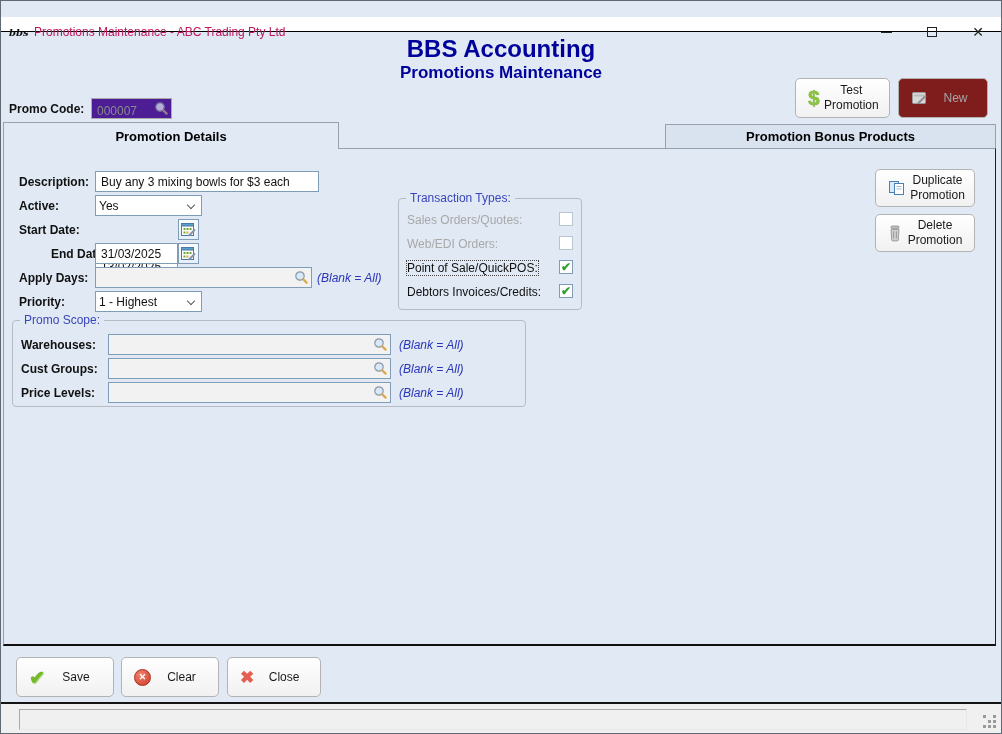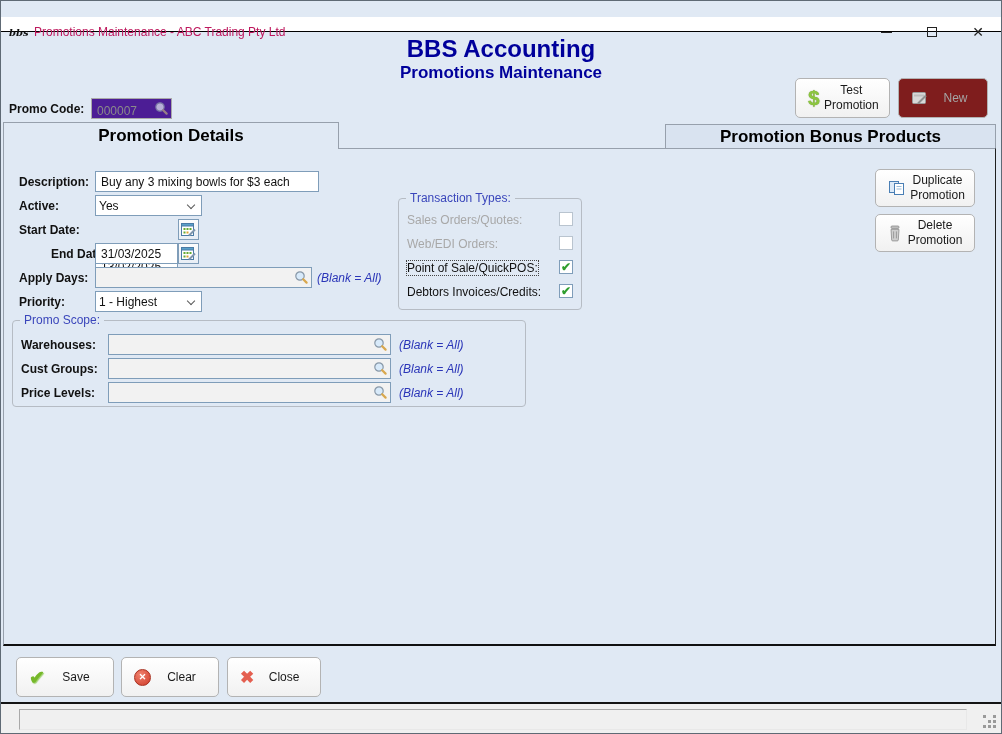--- a/index.html
+++ b/index.html
@@ -36,21 +36,21 @@
   
   .field-label{position:absolute;font-size:12px;font-weight:bold;color:#111;white-space:nowrap;}
   .tb{position:absolute;height:21px;border:1px solid #7f9db9;background:#fff;font-size:12px;display:flex;align-items:center;padding:0 5px;white-space:nowrap;overflow:hidden;}
   .tb.search{background:#f2f2f2;padding-right:22px;}
   .tb.disabled{background:#4c1d95;border-color:#a9a9a9;color:#8a8a8a;align-items:flex-end;}
   .mag{position:absolute;right:2px;top:2px;}
   
   .dd{position:absolute;height:21px;border:1px solid #7f9db9;background:#fff;font-size:12px;display:flex;align-items:center;padding:0 20px 0 3px;}
   .chev{position:absolute;right:7px;top:6px;width:6px;height:6px;border-right:1.5px solid #5a5a5a;border-bottom:1.5px solid #5a5a5a;transform:rotate(45deg);}
   
-  .tab{position:absolute;display:flex;align-items:center;justify-content:center;font-size:17px;font-weight:bold;color:#000;
+  .tab{position:absolute;display:flex;align-items:center;justify-content:center;font-size:13px;font-weight:bold;color:#000;
        background:#d9e3f0;border:1px solid #97a0ac;border-bottom:none;top:123px;height:24px;}
   .tab.active{top:121px;height:27px;background:#e0e9f4;z-index:3;}
   
   .page{position:absolute;left:2px;top:147px;width:993px;height:498px;background:#e0e9f4;
         border-top:1px solid #97a0ac;border-left:1px solid #97a0ac;border-right:1px solid #1f1f1f;border-bottom:2px solid #101010;z-index:2;}
   .hint{position:absolute;font-size:12px;font-style:italic;color:#2a35b8;white-space:nowrap;}
   .cal-btn{position:absolute;width:21px;height:21px;border:1px solid #7f9db9;background:linear-gradient(#fdfdfd,#e8eef5);display:flex;align-items:center;justify-content:center;}
   
   .grp{position:absolute;border:1px solid #b6bcc4;border-radius:4px;}
   .grp-legend{position:absolute;top:-8px;left:7px;background:#e0e9f4;padding:0 4px;font-size:12px;color:#3a46bb;white-space:nowrap;}

